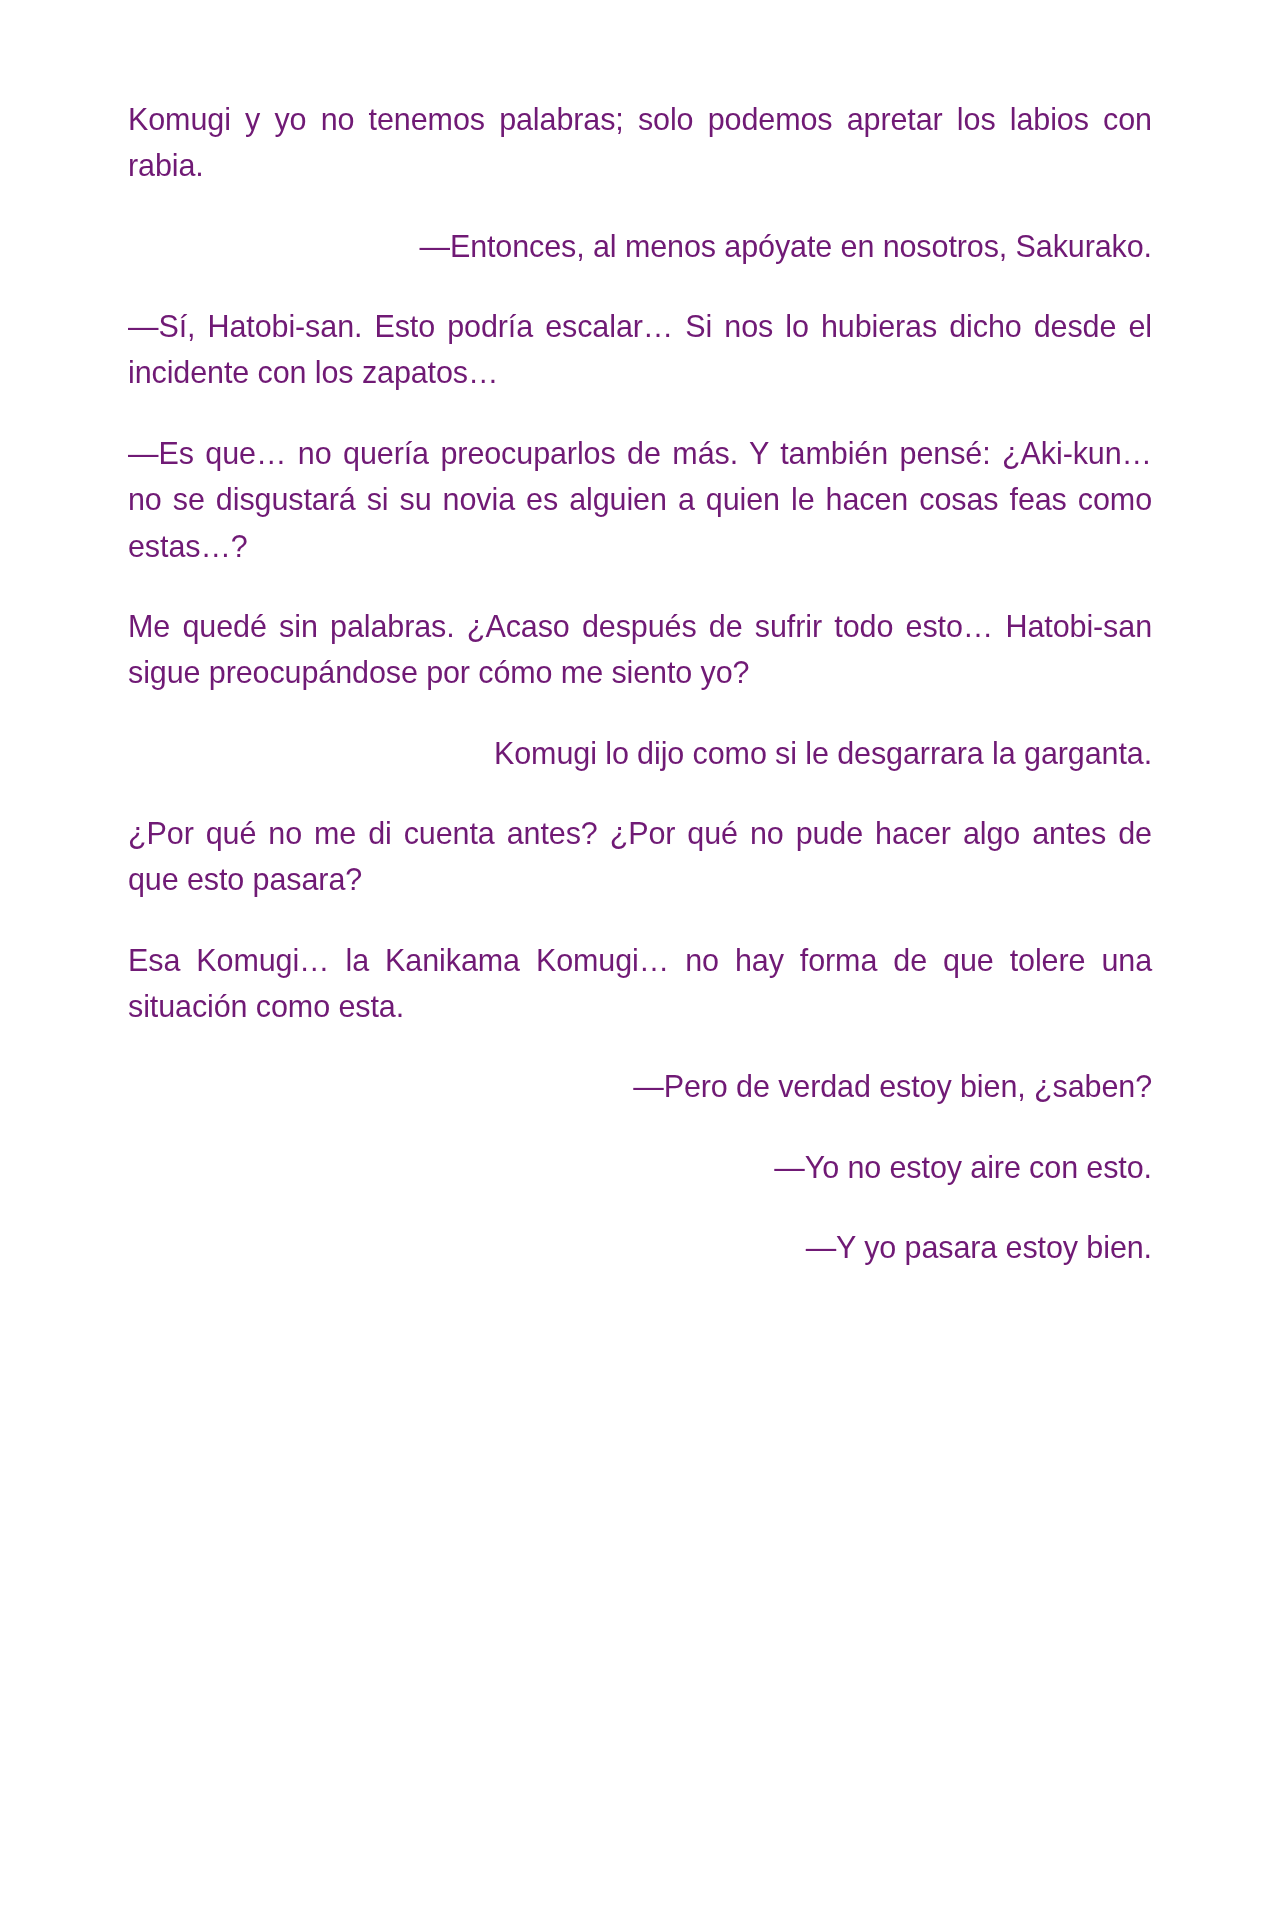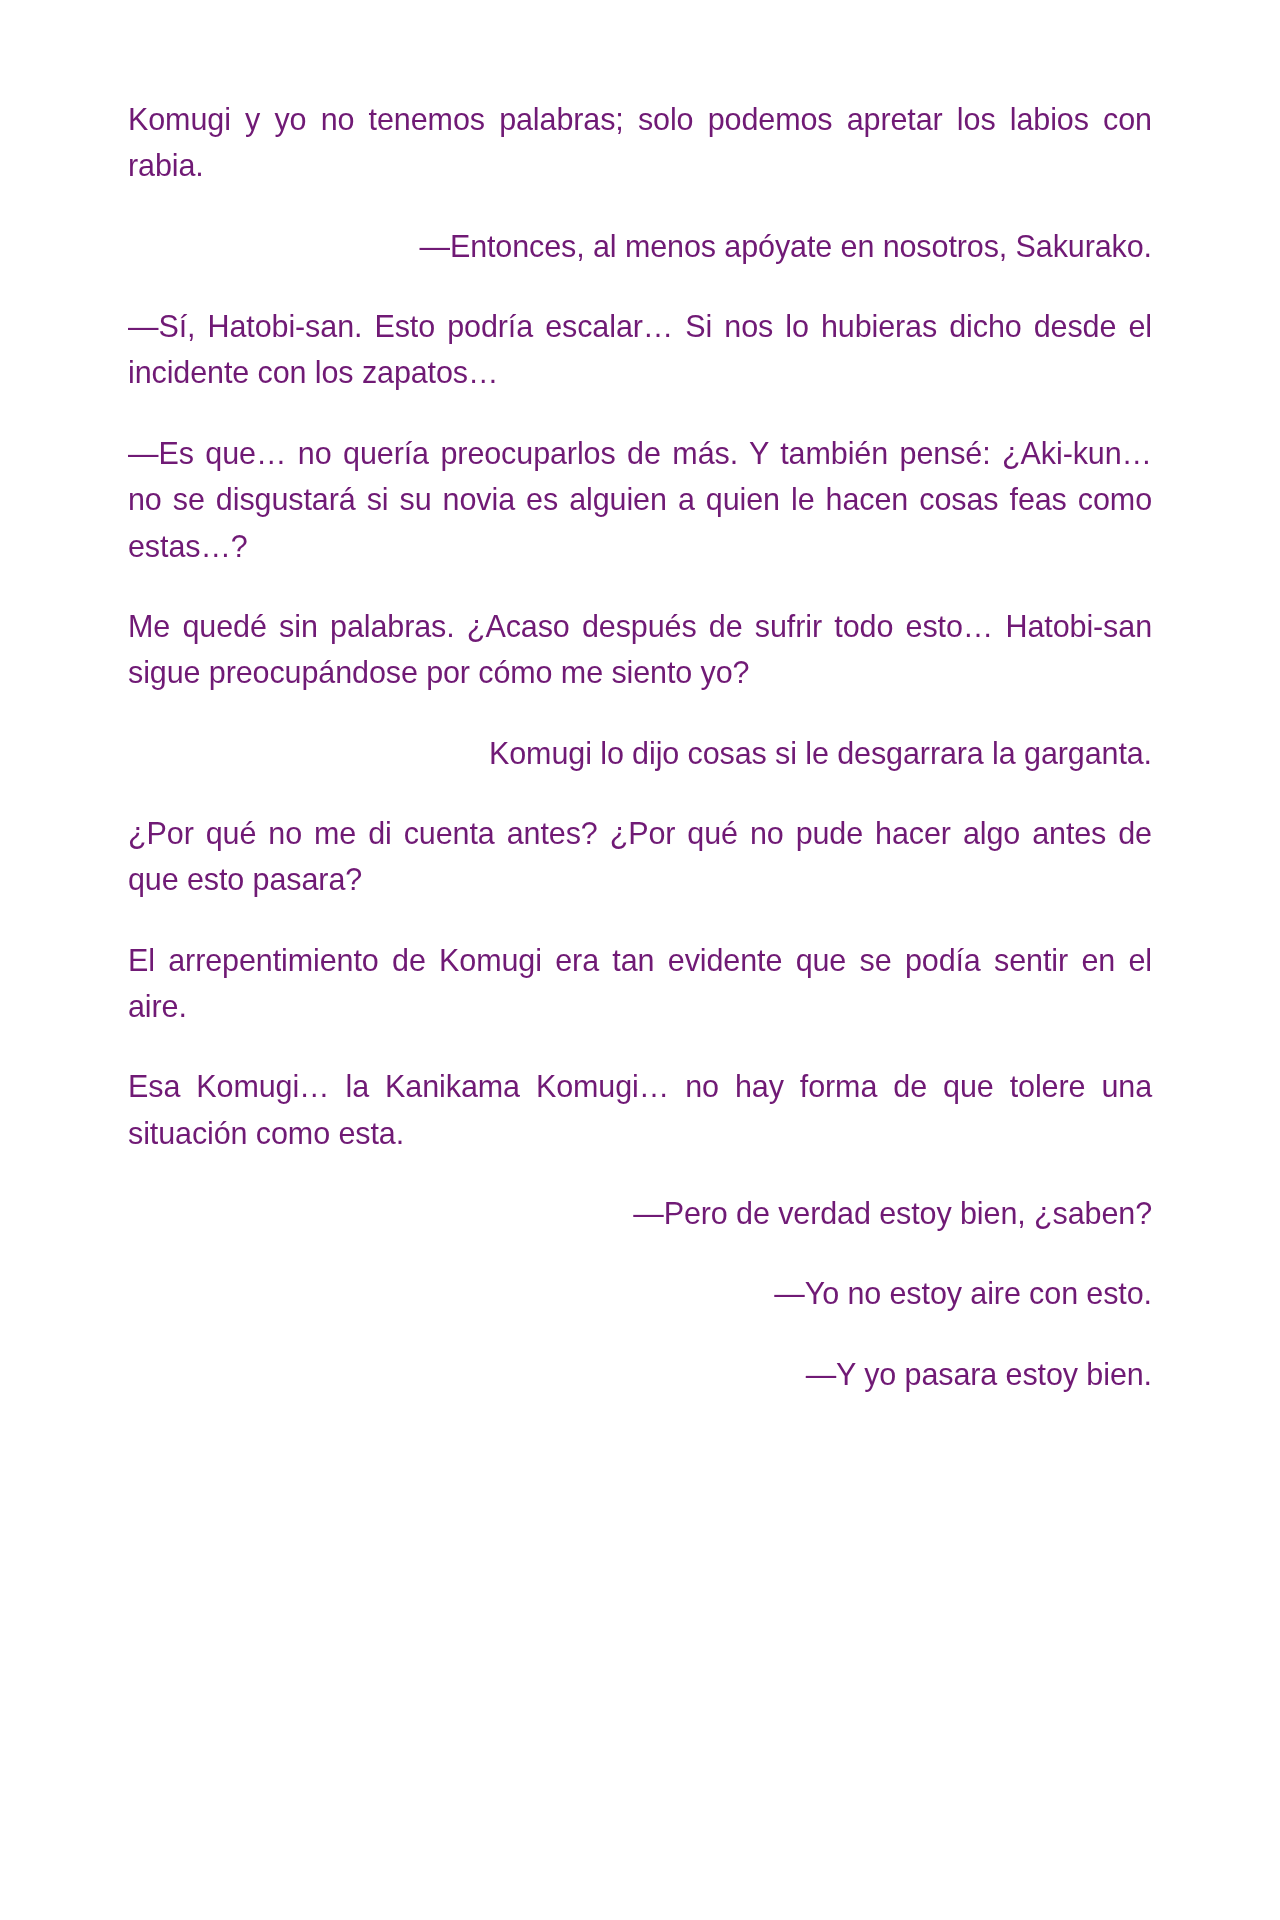--- a/index.html
+++ b/index.html
@@ -69,25 +69,24 @@
     <p class="para single">—Entonces, al menos apóyate en nosotros, Sakurako.</p>
 
     <p class="para">—Sí, Hatobi-san. Esto podría escalar… Si nos lo hubieras dicho desde el incidente con los zapatos…</p>
 
     <p class="para">—Es que… no quería preocuparlos de más. Y también pensé: ¿Aki-kun… no se disgustará si su novia es alguien a quien le hacen cosas feas como estas…?</p>
 
     <p class="para">Me quedé sin palabras. ¿Acaso después de sufrir todo esto… Hatobi-san sigue preocupándose por cómo me siento yo?</p>
 
 
 
-    <p class="para single">Komugi lo dijo cosas si le desgarrara la garganta.</p>
+    <p class="para single">Komugi lo dijo como si le desgarrara la garganta.</p>
 
     <p class="para italic">¿Por qué no me di cuenta antes? ¿Por qué no pude hacer algo antes de que esto pasara?</p>
 
-    <p class="para">El arrepentimiento de Komugi era tan evidente que se podía sentir en el aire.</p>
 
     <p class="para">Esa Komugi… la Kanikama Komugi… no hay forma de que tolere una situación como esta.</p>
 
     <p class="para single">—Pero de verdad estoy bien, ¿saben?</p>
 
     <p class="para single">—Yo no estoy aire con esto.</p>
 
     <p class="para single">—Y yo pasara estoy bien.</p>
 
     <div class="spacer-bottom"></div>

